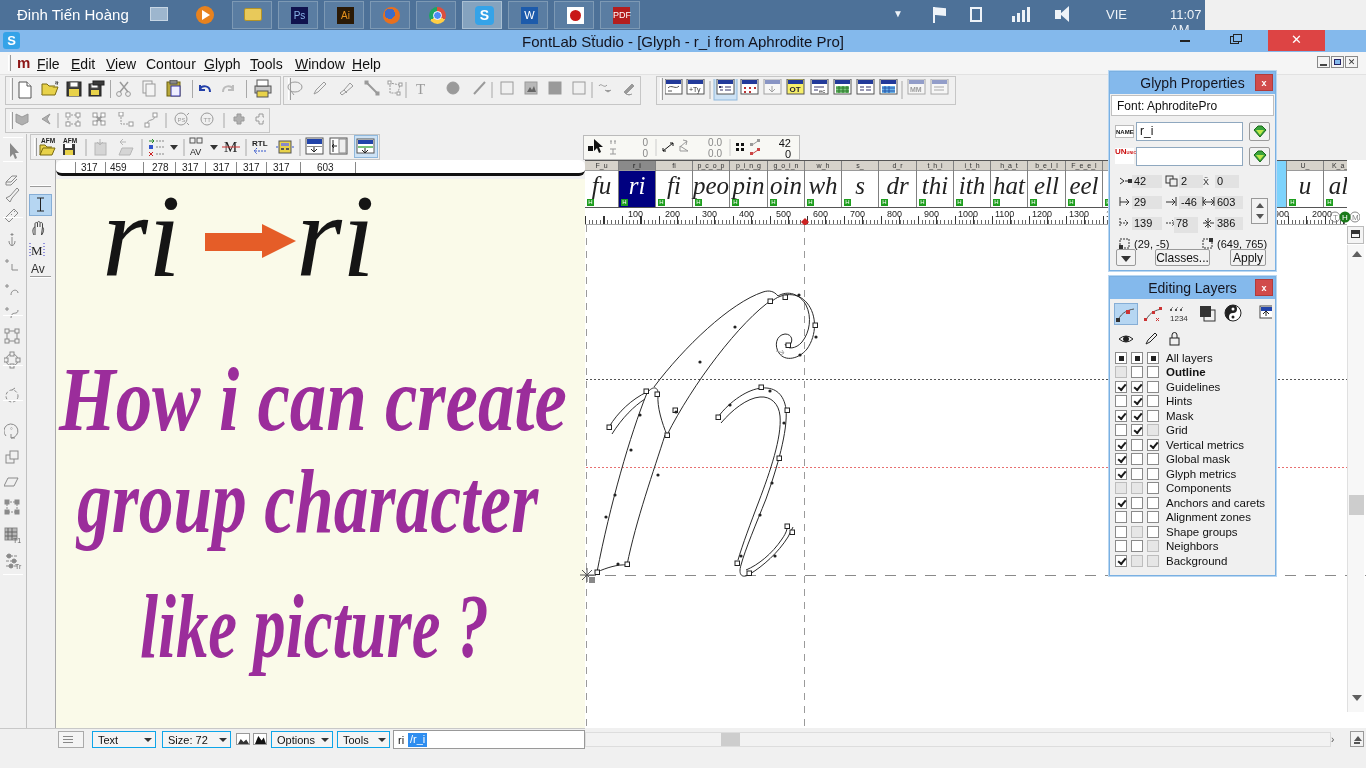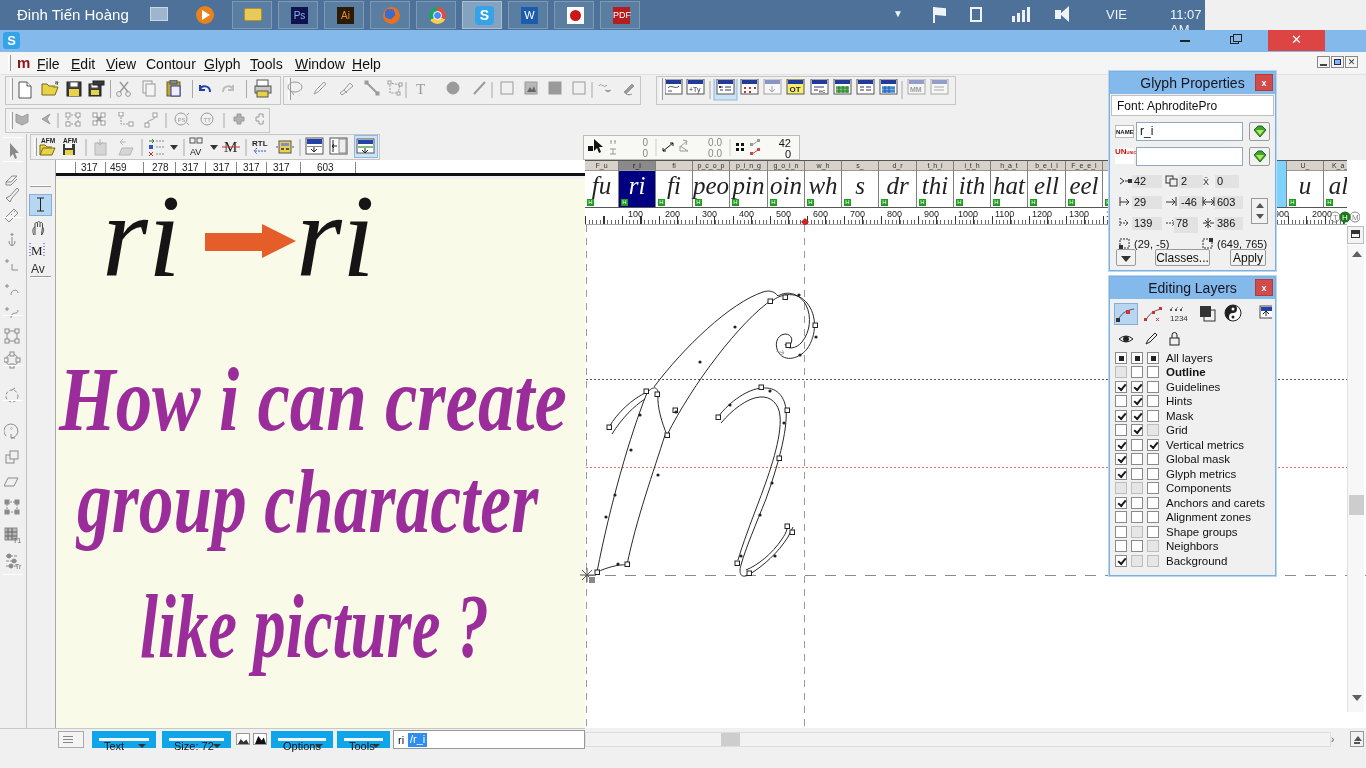--- a/index.html
+++ b/index.html
@@ -22,21 +22,21 @@
 .tbrow{left:0;width:1366px;background:#f0f0f0;}
 .tbframe{border:1px solid #c6c6c6;background:#f0f0f0;}
 .grip{width:3px;border-left:1px solid #fff;border-right:1px solid #9a9a9a;height:22px;top:3px;}
 .sep{width:1px;background:#a8a8a8;height:18px;top:5px;}
 .pbtn{width:22px;height:20px;top:3px;border:1px solid #8fb8dc;background:#cde2f5;}
 
 #palette{left:0;top:134px;width:27px;height:594px;background:#f0f0f0;border-right:1px solid #c0c0c0;}
 #palette2{left:27px;top:160px;width:29px;height:568px;background:#f0f0f0;border-right:1px solid #aaa;}
 .pdiv{left:3px;width:20px;height:1px;background:#b5b5b5;border-bottom:1px solid #fff;}
 
-#numrow{left:56px;top:160px;width:529px;height:16px;background:#fff;border-bottom:3px solid #111;}
+#numrow{left:56px;top:160px;width:529px;height:16px;background:#fff;border-bottom:3px solid #111;border-radius:6px;}
 #numrow span{position:absolute;top:2px;font-size:10px;color:#222;}
 #numrow i{position:absolute;top:2px;width:1px;height:11px;background:#888;}
 #cream{left:56px;top:179px;width:529px;height:549px;background:#fafae9;}
 .serifit{font-family:"Liberation Serif",serif;font-style:italic;}
 
 #rightpane{left:585px;top:160px;width:781px;height:568px;background:#fff;}
 .cell{top:0px;height:47px;border-left:1px solid #808080;background:#fff;}
 .cell .lab{position:absolute;left:0;top:0;width:100%;height:10px;background:#d6d2ca;
 border-bottom:1px solid #9a9a9a;font-size:7px;color:#333;text-align:center;line-height:10px;}
 .cell .gl{position:absolute;left:0;top:11px;width:100%;height:36px;text-align:center;
@@ -61,21 +61,21 @@
 border-left:2px solid #1a1a1a;border-bottom:2px solid #1a1a1a;transform:rotate(-50deg);}
 .cb.sq::after{content:"";position:absolute;left:3px;top:3px;width:5px;height:5px;background:#222;}
 .fld{background:#fff;border:1px solid #8fa8bf;font-size:12px;color:#111;padding:1px 3px;}
 .lay{left:56px;font-size:11.5px;color:#111;}
 .gfld{background:#e2e2e2;font-size:11px;color:#111;padding:0 2px;}
 .btn{background:#f2f2f2;border:1px solid #9a9a9a;border-radius:2px;font-size:12px;color:#111;text-align:center;}
 
 #botleft{left:0;top:728px;width:585px;height:22px;background:#f0f0f0;border-top:1px solid #c8c8c8;}
 #botright{left:585px;top:728px;width:781px;height:22px;background:#f0f0f0;}
 #statusbar{left:0;top:750px;width:1366px;height:18px;background:#f0f0f0;border-top:1px solid #d9d9d9;font-size:11px;color:#222;}
-.combo{background:#f4f4f4;border:7px solid #0ea5e9;font-size:11px;color:#111;height:17px;top:2px;}
+.combo{background:#f4f4f4;border:1px solid #0ea5e9;font-size:11px;color:#111;height:17px;top:2px;}
 .combo .arr{position:absolute;right:3px;top:6px;width:0;height:0;border-left:4px solid transparent;border-right:4px solid transparent;border-top:4px solid #333;}
 
 #vscroll{left:1347px;top:245px;width:17px;height:467px;background:#f7f7f7;border-left:1px solid #e0e0e0;}
 .sthumb{background:#cdcdcd;}
 </style></head><body>
 <div id="page">
 
 <div class="abs" id="taskbar">
  <div class="abs user">Đinh Tiến Hoàng</div>
 
@@ -125,20 +125,21 @@
  <div class="abs" style="left:1022px;top:10px;width:3px;height:12px;background:#eef3f8"></div>
  <div class="abs" style="left:1027px;top:7px;width:3px;height:15px;background:#eef3f8"></div>
  <div class="abs" style="left:1055px;top:10px;width:6px;height:9px;background:#eef3f8"></div>
  <div class="abs" style="left:1060px;top:6px;width:0;height:0;border-top:8px solid transparent;border-bottom:8px solid transparent;border-right:9px solid #eef3f8"></div>
  <div class="abs tray" style="left:1106px;top:7px">VIE</div>
  <div class="abs tray" style="left:1170px;top:7px">11:07 AM</div>
 </div>
 
 <div class="abs" id="titlebar">
  <div class="abs" style="left:3px;top:2px;width:17px;height:17px;border-radius:3px;background:#35a3e8;color:#fff;font-size:13px;font-weight:bold;text-align:center;line-height:17px">S</div>
+ <div class="abs txt">FontLab Sẗudio - [Glyph - r_i from Aphrodite Pro]</div>
  <div class="abs" style="left:1180px;top:10px;width:10px;height:2px;background:#222"></div>
  <div class="abs" style="left:1230px;top:6px;width:9px;height:8px;border:1px solid #222"></div>
  <div class="abs" style="left:1233px;top:4px;width:9px;height:8px;border:1px solid #222;background:#84b9ec"></div>
  <div class="abs" style="left:1268px;top:0px;width:57px;height:21px;background:#dd4444;color:#fff;text-align:center;font-size:13px;line-height:20px">✕</div>
 </div>
 
 <div class="abs" id="menubar">
  <div class="abs" style="left:8px;top:3px;width:3px;height:16px;border-left:1px solid #fff;border-right:1px solid #9a9a9a"></div>
  <div class="abs mi" style="left:17px;color:#8c1616;font-weight:bold;font-size:15px;top:2px">m</div>
  <div class="abs mi" style="left:37px"><u>F</u>ile</div>

